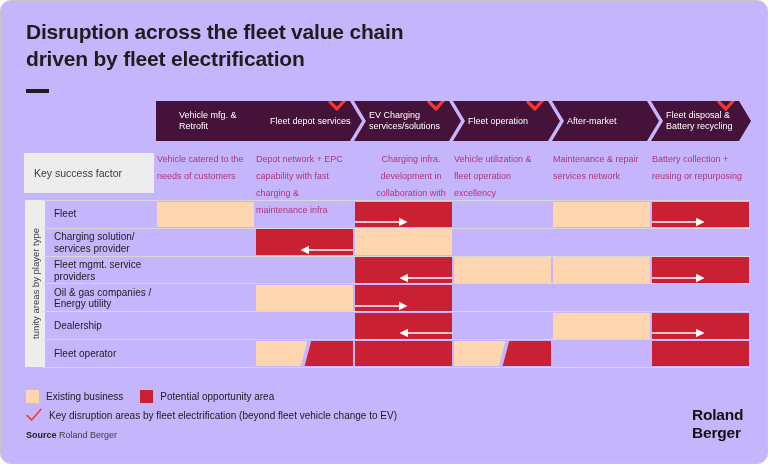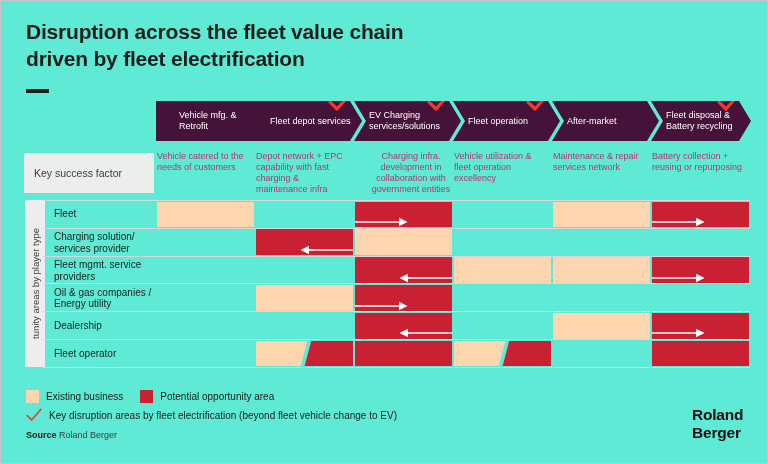--- a/index.html
+++ b/index.html
@@ -1,35 +1,35 @@
 <!DOCTYPE html>
 <html style="--existing: #fdd6af; --opportunity: #c92034; --stage_banner: #45123a; --check: #f2392e; --factor_text: #b23577; --line: #d8d8d8;"><head>
 <meta charset="utf-8">
 <style>
   html,body{margin:0;padding:0;background:#fff;}
   body{width:768px;height:464px;font-family:"Liberation Sans","DejaVu Sans",sans-serif;}
-  .card{position:relative;width:766px;height:462px;border:1px solid #c6c6c6;border-radius:0;background:#5eead4;overflow:hidden;}
+  .card{position:relative;width:766px;height:462px;border:1px solid #c6c6c6;border-radius:11px;background:#c4b5fd;overflow:hidden;}
 
   .title{position:absolute;left:25px;top:17px;font-size:21px;font-weight:700;color:#1d1d1b;line-height:27px;letter-spacing:-0.2px;}
   .title-dash{position:absolute;left:25px;top:88px;width:23px;height:4px;background:#1d1d1b;}
 
   
   .stages{position:absolute;left:155px;top:100px;width:611px;height:40px;}
   .stage{position:absolute;top:0;height:40px;background:var(--stage_banner);
          clip-path:polygon(0 0,calc(100% - 12px) 0,100% 50%,calc(100% - 12px) 100%,0 100%,12px 50%);
          display:flex;align-items:center;}
   .stage.first{clip-path:polygon(0 0,calc(100% - 12px) 0,100% 50%,calc(100% - 12px) 100%,0 100%);}
   .stage-label{color:#fff;font-size:9px;line-height:11px;padding-left:15px;padding-right:10px;}
   .stage-check{position:absolute;top:-12px;right:8px;width:26px;height:24px;}
 
   
   .ksf-box{position:absolute;left:23px;top:152px;width:130px;height:40px;background:#ededed;display:flex;align-items:center;}
   .ksf-box span{font-size:10.5px;color:#3c3c3b;padding-left:10px;}
   .factors{position:absolute;left:155px;top:150px;width:611px;height:48px;}
-  .factor{position:absolute;top:0;width:92px;font-size:9px;line-height:11px;color:var(--factor_text);}
+  .factor{position:absolute;top:0;width:92px;font-size:9px;line-height:17px;color:var(--factor_text);}
 
   
   .axis-bar{position:absolute;left:24px;top:199px;width:20px;height:167px;background:#ededed;display:flex;align-items:center;justify-content:center;}
   .axis-text{writing-mode:vertical-rl;transform:rotate(180deg);font-size:9.5px;color:#3c3c3b;white-space:nowrap;}
   .matrix{position:absolute;left:42px;top:199px;width:707px;height:167px;border-top:1px solid var(--line);display:flex;flex-direction:column;}
   .mrow{position:relative;flex:1;border-bottom:1px solid var(--line);box-sizing:border-box;}
   .mlabel{position:absolute;left:11px;top:50%;transform:translateY(-50%);width:104px;font-size:10px;line-height:11.5px;color:#1d1d1b;}
   .mcells{position:absolute;left:113px;top:0;right:0;bottom:0;}
   .cell{position:absolute;top:0.5px;bottom:0.5px;width:97px;}
   .cell.existing{background:var(--existing);}

